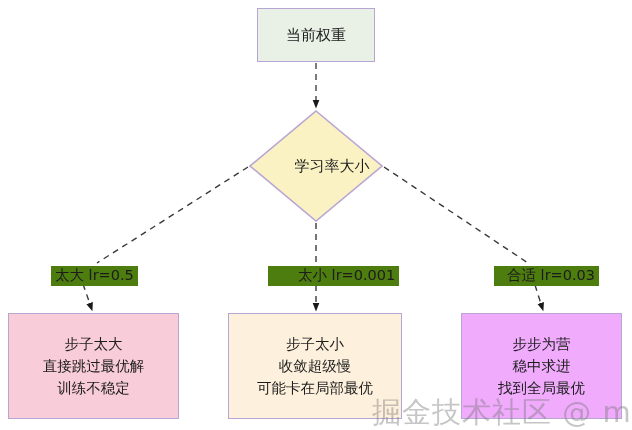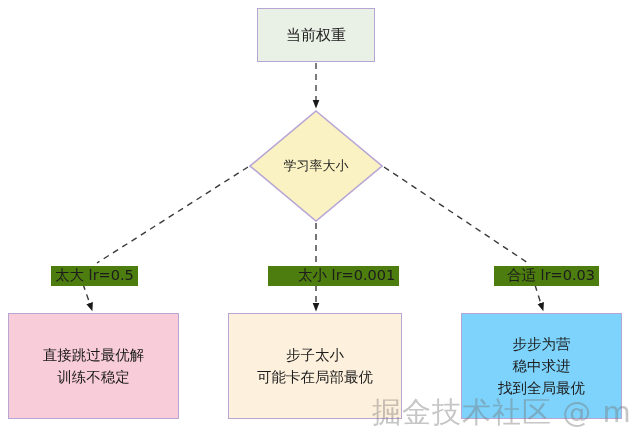--- a/index.html
+++ b/index.html
@@ -70,28 +70,28 @@
   }
   #node-decision .diamond-shape {
     position: absolute;
     left: 0;
     top: 0;
     width: 100%;
     height: 100%;
   }
   #node-decision .diamond-label {
     position: absolute;
-    left: 0;
+    left: 16px;
     top: 0;
     width: 100%;
     height: 100%;
     display: flex;
     align-items: center;
     justify-content: center;
-    font-size: 13px;
+    font-size: 15px;
     color: #1c1c1c;
     white-space: nowrap;
   }
 
   
   #node-too-big {
     left: 8px;
     top: 313px;
     width: 171px;
     height: 106px;
@@ -104,21 +104,21 @@
     width: 174px;
     height: 106px;
     background: #fdf0dc;
     font-size: 14.5px;
   }
   #node-just-right {
     left: 461px;
     top: 313px;
     width: 161px;
     height: 106px;
-    background: #7dd3fc;
+    background: #f0abfc;
     font-size: 14.5px;
   }
 
   
   .edge-label {
     position: absolute;
     background: #4d7c0f;
     color: #1c1c1c;
     font-size: 14.5px;
     padding: 1px 4px 2px 4px;
@@ -177,26 +177,28 @@
       <polygon points="67,1 133,56 67,111 1,56" fill="#fbf2c4" stroke="#b7a5d4" stroke-width="1.6"></polygon>
     </svg>
     <div class="diamond-label">学习率大小</div>
   </div>
 
   <div class="edge-label" id="label-too-big">太大 lr=0.5</div>
   <div class="edge-label" id="label-too-small">太小 lr=0.001</div>
   <div class="edge-label" id="label-just-right">合适 lr=0.03</div>
 
   <div class="node" id="node-too-big">
+    <span class="line">步子太大</span>
     <span class="line">直接跳过最优解</span>
     <span class="line">训练不稳定</span>
   </div>
 
   <div class="node" id="node-too-small">
     <span class="line">步子太小</span>
+    <span class="line">收敛超级慢</span>
     <span class="line">可能卡在局部最优</span>
   </div>
 
   <div class="node" id="node-just-right">
     <span class="line">步步为营</span>
     <span class="line">稳中求进</span>
     <span class="line">找到全局最优</span>
   </div>
 
   <div id="watermark">掘金技术社区 @ martinzh</div>

